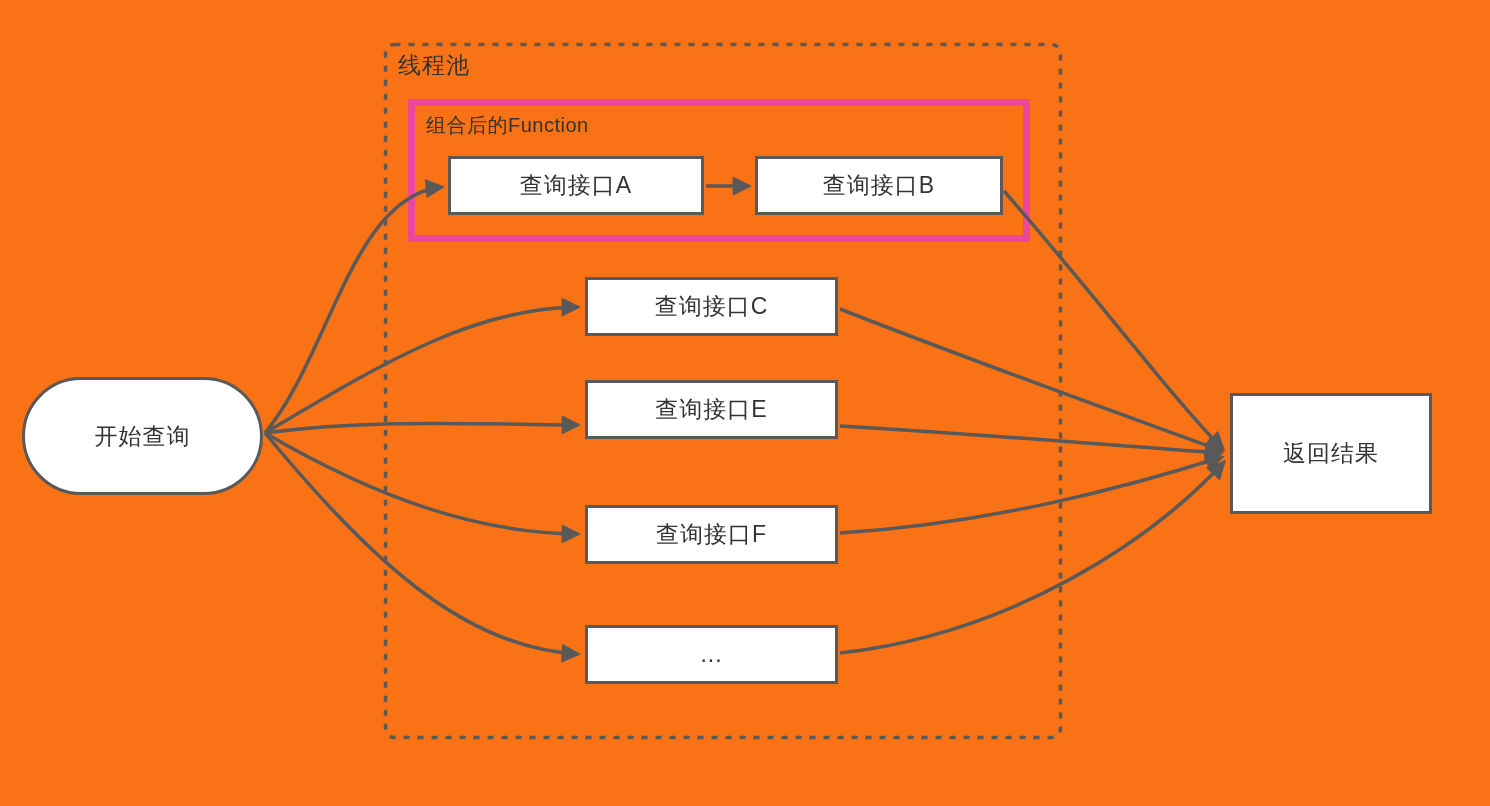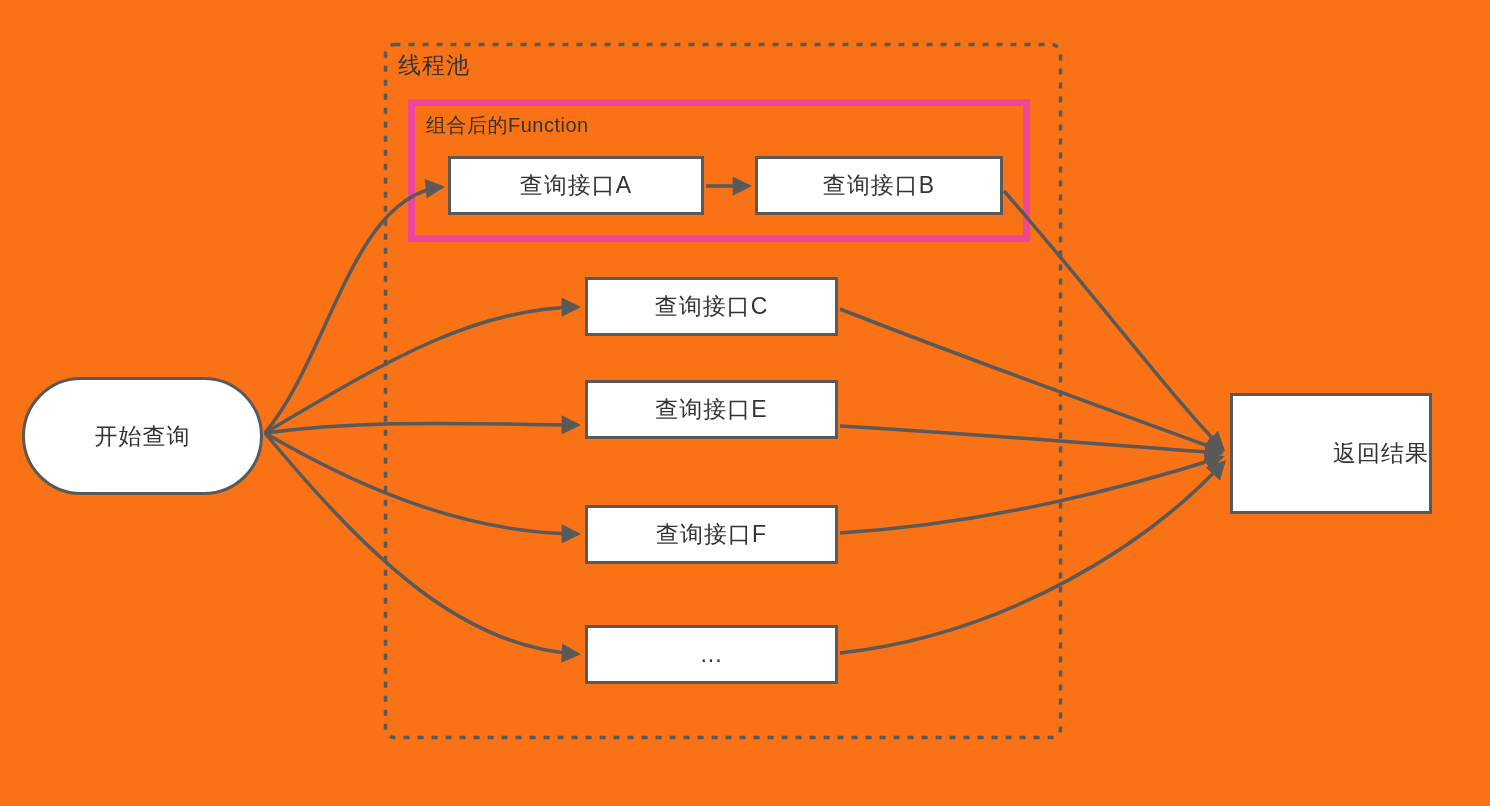--- a/index.html
+++ b/index.html
@@ -23,21 +23,21 @@
     color: #333333;
     z-index: 3;
     box-sizing: border-box;
     letter-spacing: 1px;
   }
   .start-node {
     left: 22px; top: 377px; width: 241px; height: 118px;
     border-radius: 60px;
   }
   .result-node {
-    left: 1230px; top: 393px; width: 202px; height: 121px; justify-content: flex-end;
+    left: 1230px; top: 393px; width: 202px; height: 121px;
   }
   .pool {
     position: absolute;
     left: 384px; top: 43px; width: 678px; height: 696px;
     z-index: 1;
     box-sizing: border-box;
   }
   .pool-label {
     position: absolute;
     left: 14px; top: 7px;

